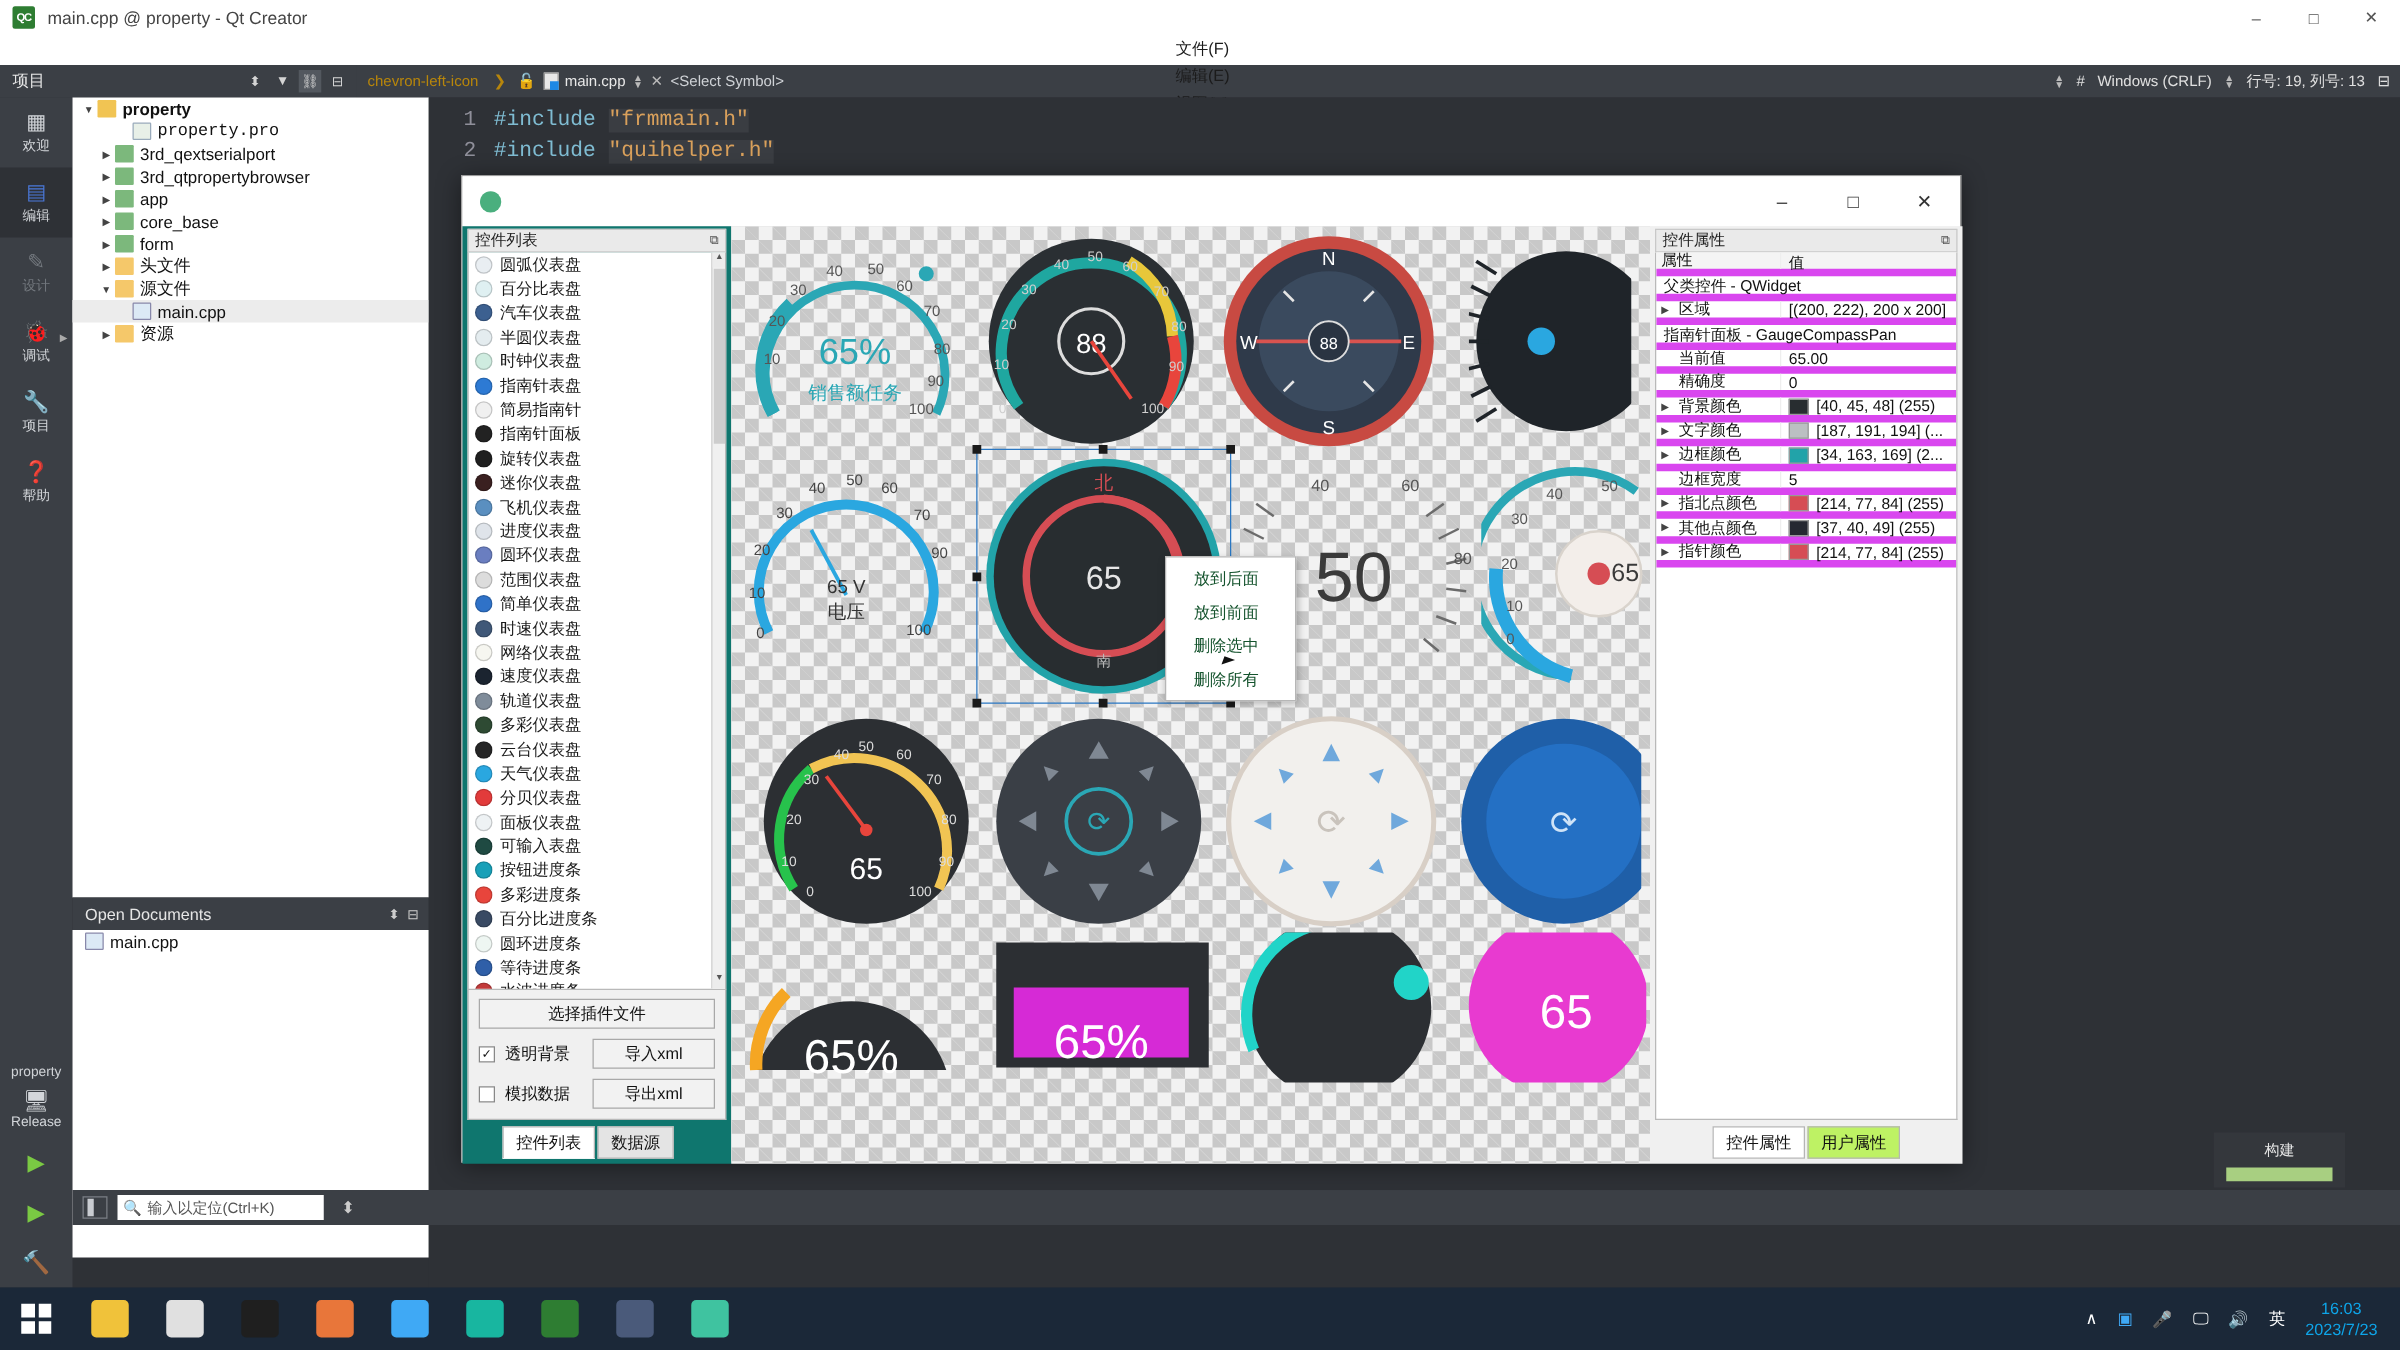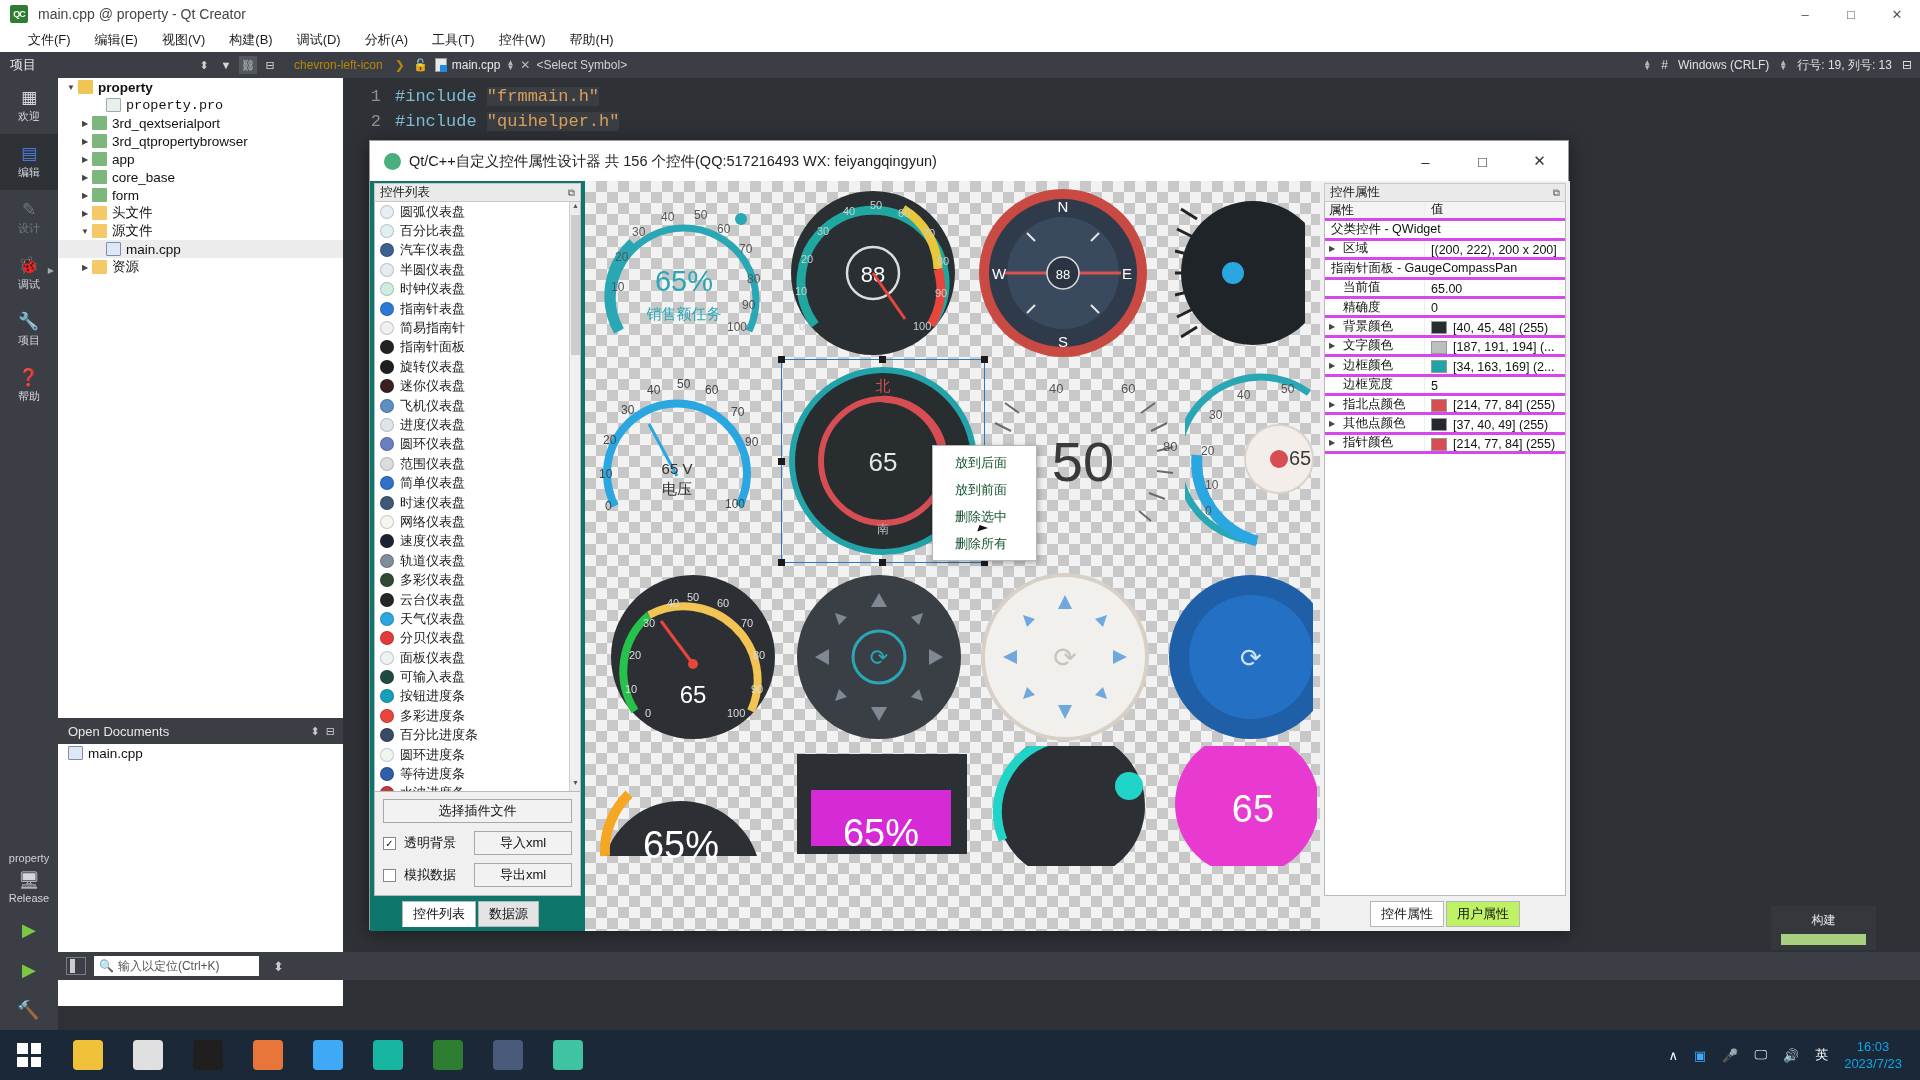--- a/index.html
+++ b/index.html
@@ -15,21 +15,21 @@
 
   
   .titlebar { height:28px; background:#ffffff; display:flex; align-items:center; padding-left:10px; }
   .titlebar .logo { width:18px;height:18px;background:#2e7d32;border-radius:2px;color:#fff;font-size:9px;
     display:flex;align-items:center;justify-content:center;font-weight:bold; letter-spacing:-1px;}
   .titlebar .ttl { margin-left:10px; color:#444; font-size:14px; }
   .titlebar .winbtns { margin-left:auto; display:flex; height:28px; }
   .titlebar .winbtns div { width:46px; display:flex;align-items:center;justify-content:center;color:#555; font-size:13px;}
 
   
-  .menubar { height:24px; background:#ffffff; display:flex; align-items:center; padding-left:16px; }
+  .menubar { height:24px; background:#ffffff; display:flex; align-items:center; padding-left:4px;flex-direction:column; }
   .menubar span { padding:2px 12px; color:#1b1b1b; font-size:13px; }
 
   
   .toprow { height:26px; background:#3b3f45; display:flex; align-items:center; color:#c9ccd1; font-size:12px; }
   .proj-head { width:285px; display:flex; align-items:center; background:#3b3f45; padding-left:10px; height:26px; }
   .proj-head .lbl { color:#e6e6e6; font-size:13px; }
   .proj-head .icons { margin-left:auto; display:flex; gap:4px; padding-right:6px; align-items:center;}
   .proj-head .icons i { font-style:normal; width:18px;height:18px; display:flex;align-items:center;justify-content:center;
     color:#d4d4d4; font-size:11px;}
   .proj-head .icons i.hl { background:#53585f; }
@@ -137,21 +137,21 @@
       linear-gradient(45deg,#c8c8c8 25%,transparent 25%,transparent 75%,#c8c8c8 75%);
     background-size:22px 22px; background-position:0 0,11px 11px; background-color:#f2f2f2;}
   .gw { position:absolute; }
 
   
   .ppanel { width:250px; background:#f0f0f0; padding:2px 4px 4px 4px; display:flex; flex-direction:column;}
   .pp-head { height:19px; background:#eaeaea; border:1px solid #c8c8c8; display:flex;align-items:center;
       padding:0 5px;font-size:12.5px;color:#222;}
   .pp-head .dock{margin-left:auto;font-size:10px;color:#555;}
   .ptab-wrap { flex:1; background:#fff; border:1px solid #b9b9b9; border-top:none; overflow:hidden;}
-  .prow { height:19.4px; display:flex; align-items:flex-end; font-size:12.5px; color:#111; border-bottom:3px solid #d946ef;}
+  .prow { height:19.4px; display:flex; align-items:flex-start; font-size:12.5px; color:#111; border-bottom:6px solid #d946ef;}
   .prow.hdr { background:#f4f4f4; font-weight:normal; }
   .prow.grp { padding-left:6px; }
   .pc1 { width:100px; display:flex;align-items:center; padding-left:4px; border-right:1px solid #eee; height:100%;}
   .pc1 .tw2{ width:14px; font-size:8px; color:#444;}
   .pc2 { flex:1; padding-left:6px; display:flex; align-items:center; gap:6px;}
   .sw { width:16px;height:13px;border:1px solid #999; flex:none;}
   .ptabs { display:flex; gap:2px; padding-top:5px; padding-left:46px;}
   .ptab { padding:3px 10px; font-size:13px; border:1px solid #b5b5b5; background:#bef264; color:#111;}
   .ptab.on { background:#fff; }
 
@@ -393,21 +393,20 @@
       <span>🔍</span>
       <span>输入以定位(Ctrl+K)</span>
     </div>
     <span style="margin-left:14px;color:#ccc;">⬍</span>
   </div>
 </div>
 
 <div id="dlg">
   <div class="dlg-title">
     <div class="ic"></div>
-    <div class="tx">Qt/C++自定义控件属性设计器 共 156 个控件(QQ:517216493 WX: feiyangqingyun)</div>
     <div class="btns">
       <div>–</div>
       <div>□</div>
       <div class="x">✕</div>
     </div>
   </div>
 
   <div class="dlg-body">
 
     <div class="wpanel">

